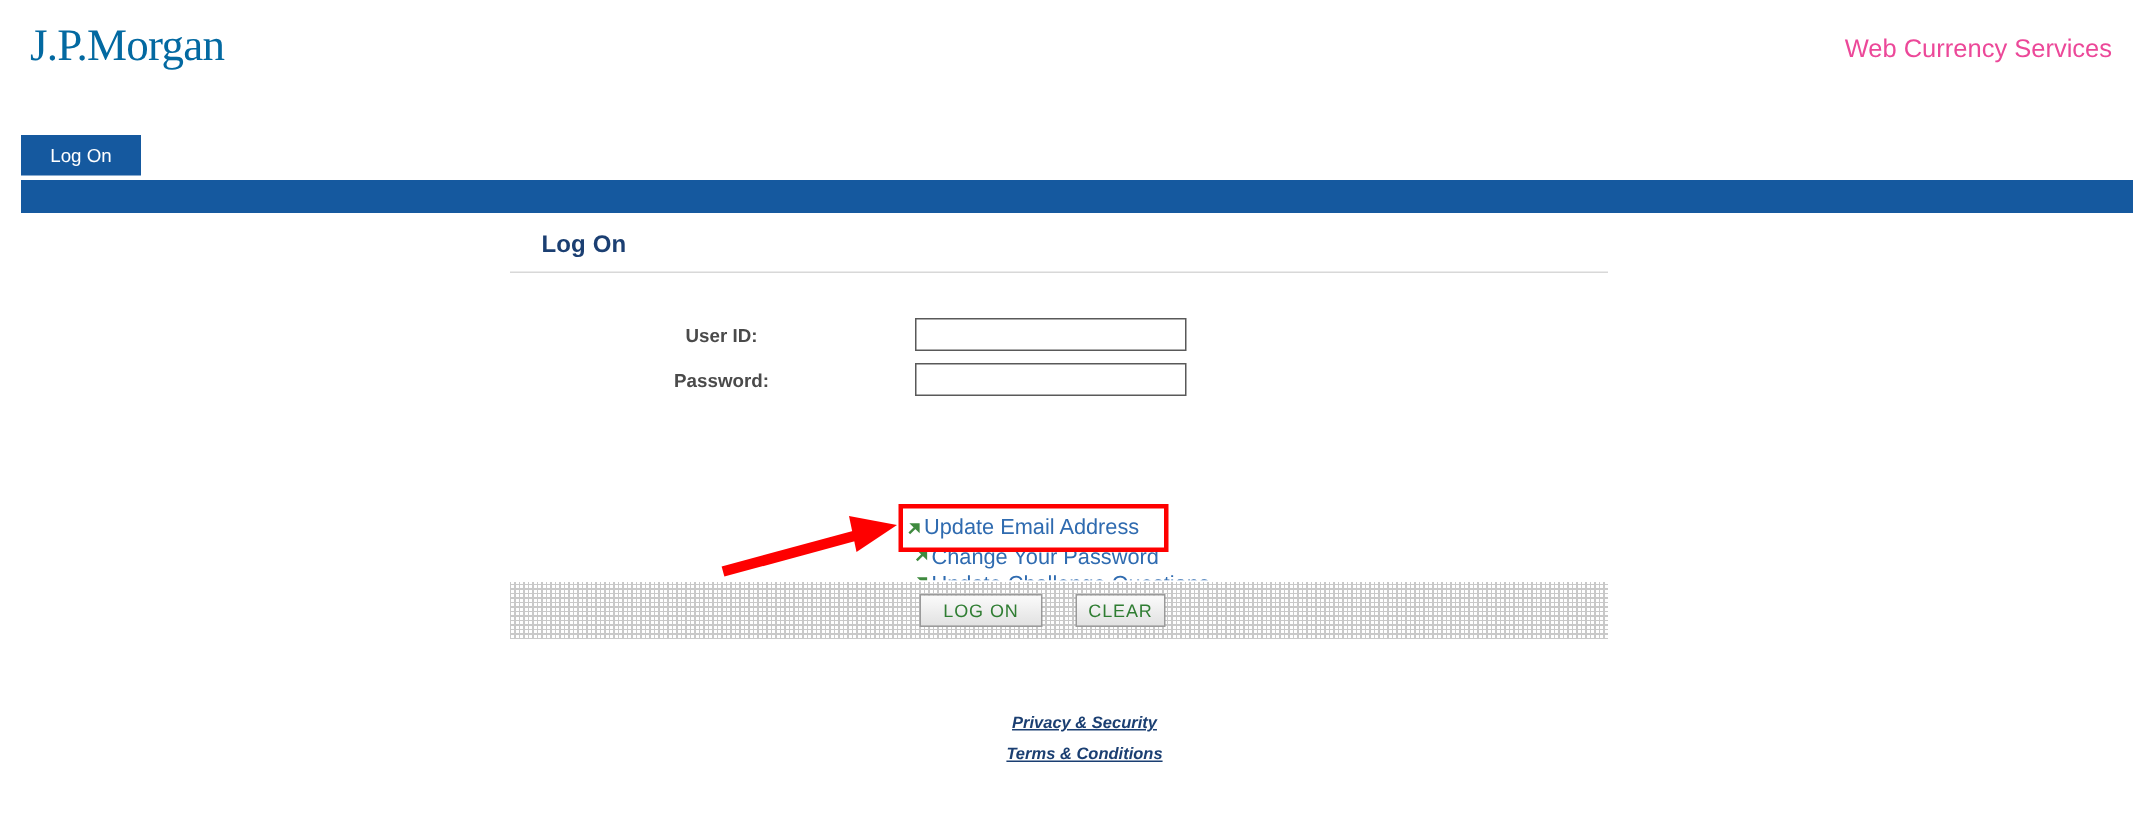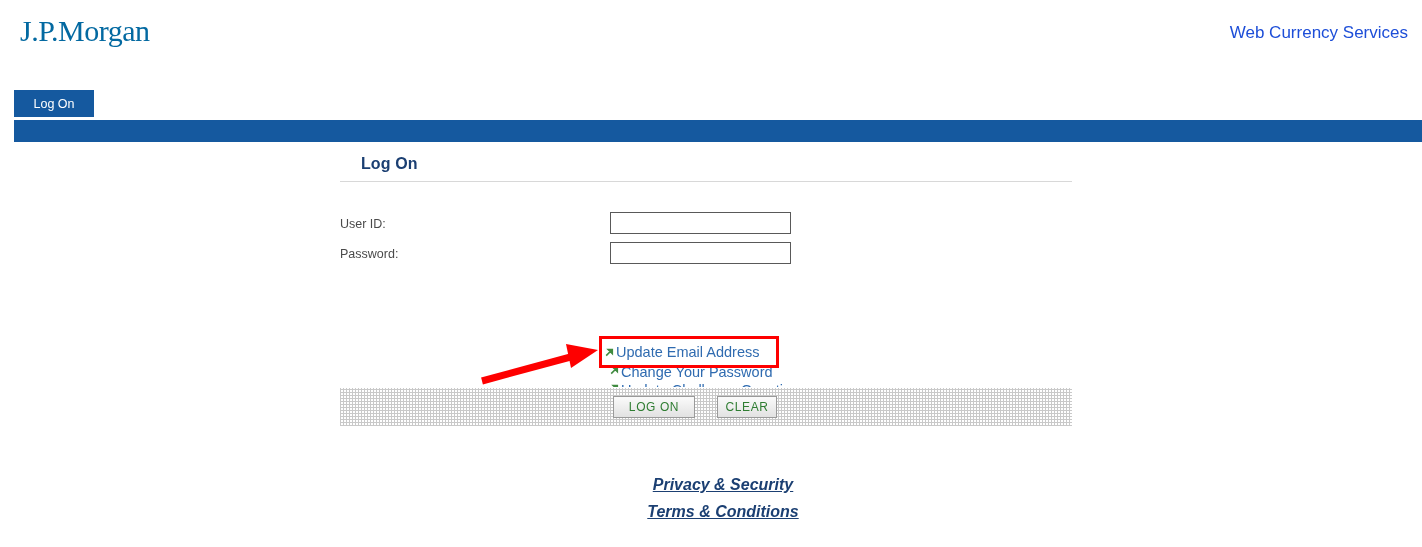--- a/index.html
+++ b/index.html
@@ -31,21 +31,21 @@
     font-size: 30px;
     letter-spacing: -0.5px;
     color: #0369a1;
     white-space: nowrap;
   }
   #app-title {
     position: absolute;
     right: 14px;
     top: 23px;
     font-size: 17px;
-    color: #1d4ed8;
+    color: #ec4899;
     white-space: nowrap;
   }
 
   
   #nav-strip {
     position: absolute;
     left: 0; top: 90px;
     width: 1422px;
     height: 56px;
   }
@@ -102,28 +102,28 @@
   .field-row {
     position: absolute;
     left: 0;
     width: 732px;
     height: 24px;
   }
   #row-userid  { top: 0px;  }
   #row-password{ top: 30px; }
   .field-label {
     position: absolute;
-    left: 0;
+    left: 12px;
     top: 0;
     width: 258px;
     height: 24px;
     line-height: 24px;
-    text-align: left;
+    text-align: center;
     font-size: 12.5px;
-    font-weight: normal;
+    font-weight: bold;
     color: #4a4a4a;
   }
   .field-input {
     position: absolute;
     left: 270px;
     top: 0;
     width: 181px;
     height: 22px;
     border: 1px solid #595959;
     background: #ffffff;
@@ -201,21 +201,21 @@
     text-align: center;
   }
   #support-text {
     font-size: 13px;
     color: #555555;
     line-height: 19px;
   }
   .footer-link {
     display: block;
     margin-top: 8px;
-    font-size: 16px;
+    font-size: 11px;
     font-style: italic;
     font-weight: bold;
     color: #1b3f72;
     text-decoration: underline;
     margin-left: 24px;
   }
   #footer-terms { margin-top: 9px; }
 
   
   #annotation-layer {

